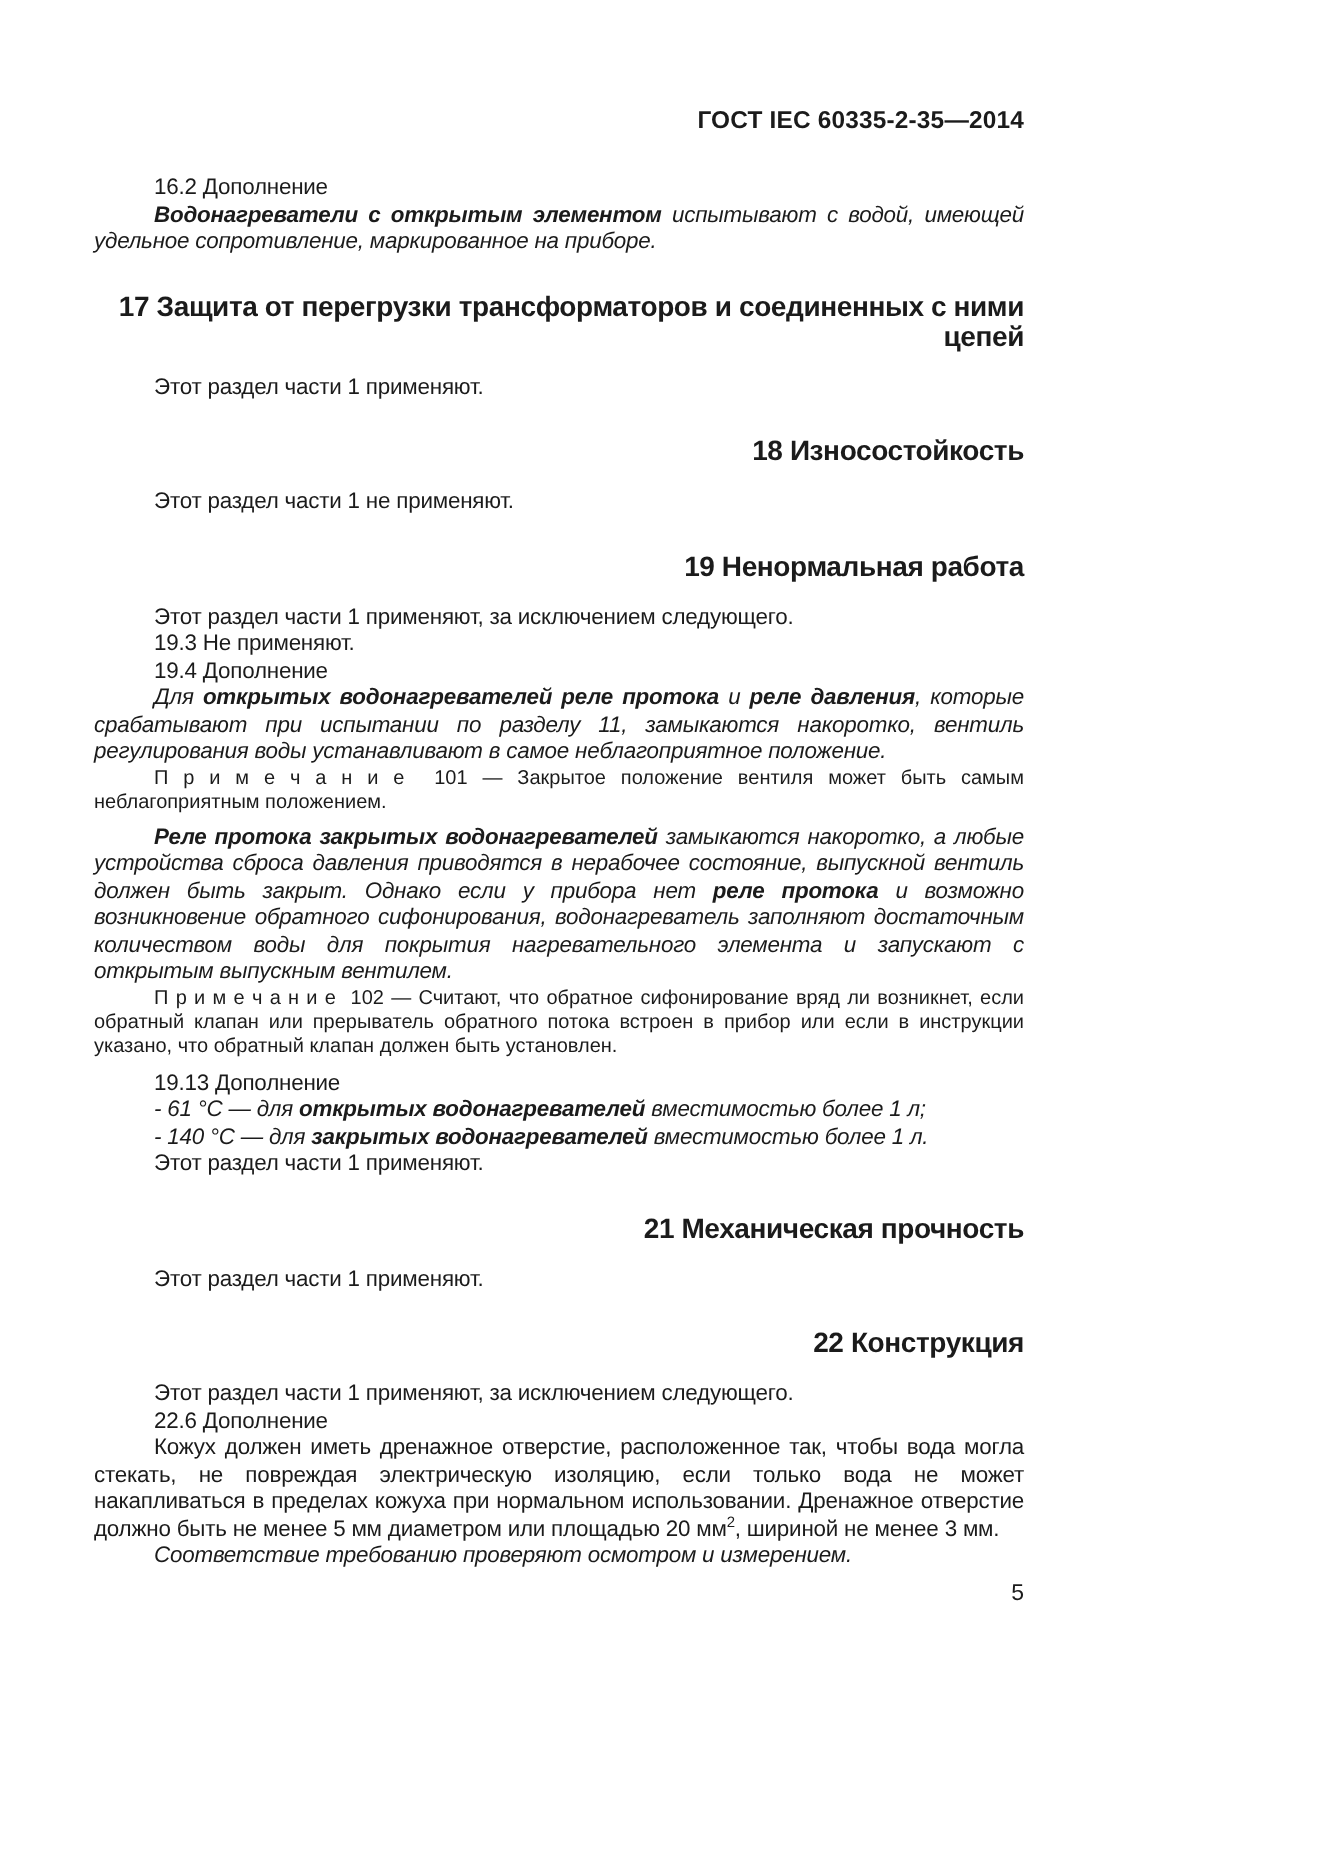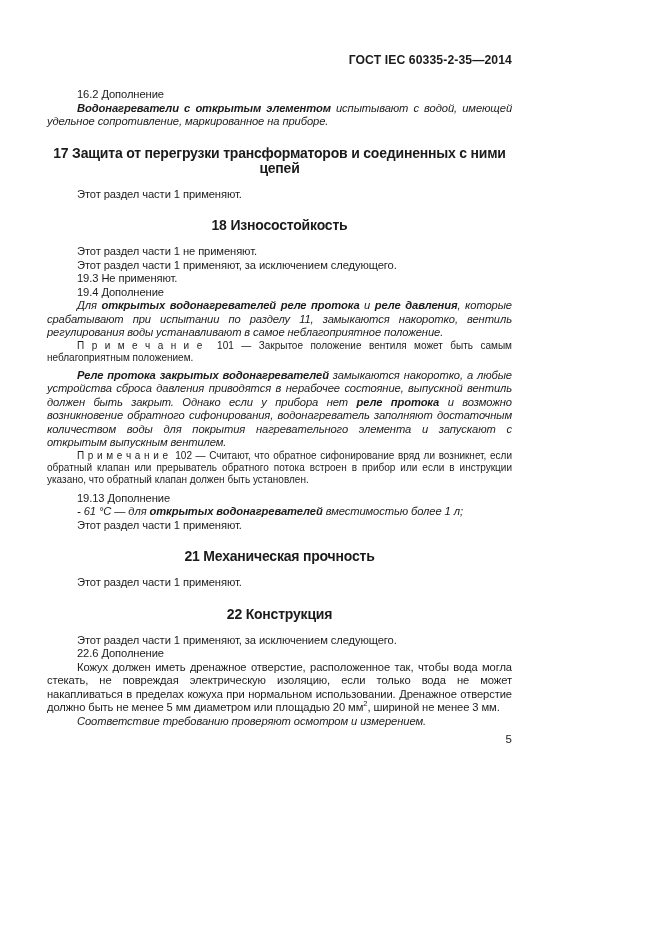--- a/index.html
+++ b/index.html
@@ -31,21 +31,21 @@
     text-align: justify;
     margin: 0;
   }
   h2.heading {
     font-size: 14px;
     line-height: 15px;
     letter-spacing: -0.2px;
     font-weight: bold;
     margin: 17px 0 12px 0;
     text-indent: 0;
-    text-align: center;
+    text-align: right;
   }
   p.note {
     font-size: 10px;
     line-height: 12.2px;
     letter-spacing: 0;
     text-indent: 30px;
     text-align: justify;
     margin: 0 0 5px 0;
   }
   .s-r { }
@@ -64,29 +64,31 @@
 <div class="page">
   <div class="doc-header">ГОСТ IEC 60335-2-35—2014</div>
 
   <main class="doc-body">
       <p class="blk para"><span class="s-r">16.2 Дополнение</span></p>
       <p class="blk para"><span class="s-bi">Водонагреватели с открытым элементом</span><span class="s-i"> испытывают с водой, имеющей удельное сопро­тивление, маркированное на приборе.</span></p>
       <h2 class="blk heading"><span class="s-r">17 Защита от перегрузки трансформаторов и соединенных с ними цепей</span></h2>
       <p class="blk para"><span class="s-r">Этот раздел части 1 применяют.</span></p>
       <h2 class="blk heading"><span class="s-r">18 Износостойкость</span></h2>
       <p class="blk para"><span class="s-r">Этот раздел части 1 не применяют.</span></p>
+      <h2 class="blk heading"><span class="s-r">19 Ненормальная работа</span></h2>
       <p class="blk para"><span class="s-r">Этот раздел части 1 применяют, за исключением следующего.</span></p>
       <p class="blk para"><span class="s-r">19.3 Не применяют.</span></p>
       <p class="blk para"><span class="s-r">19.4 Дополнение</span></p>
       <p class="blk para"><span class="s-i">Для </span><span class="s-bi">открытых водонагревателей реле протока</span><span class="s-i"> и </span><span class="s-bi">реле давления</span><span class="s-i">, которые срабатывают при испытании по разделу 11, замыкаются накоротко, вентиль регулирования воды устанавливают в самое неблагоприятное положение.</span></p>
       <p class="blk note"><span class="s-r">П р и м е ч а н и е&nbsp; 101 — Закрытое положение вентиля может быть самым неблагоприятным положением.</span></p>
       <p class="blk para"><span class="s-bi">Реле протока закрытых водонагревателей</span><span class="s-i"> замыкаются накоротко, а любые устройства сброса давления приводятся в нерабочее состояние, выпускной вентиль должен быть закрыт. Од­нако если у прибора нет </span><span class="s-bi">реле протока</span><span class="s-i"> и возможно возникновение обратного сифонирования, водо­нагреватель заполняют достаточным количеством воды для покрытия нагревательного элемен­та и запускают с открытым выпускным вентилем.</span></p>
       <p class="blk note"><span class="s-r">П р и м е ч а н и е&nbsp; 102 — Считают, что обратное сифонирование вряд ли возникнет, если обратный клапан или прерыватель обратного потока встроен в прибор или если в инструкции указано, что обратный клапан должен быть установлен.</span></p>
       <p class="blk para"><span class="s-r">19.13 Дополнение</span></p>
       <p class="blk para"><span class="s-i">- 61 °С — для </span><span class="s-bi">открытых водонагревателей</span><span class="s-i"> вместимостью более 1 л;</span></p>
+      <p class="blk para"><span class="s-i">- 140 °С — для </span><span class="s-bi">закрытых водонагревателей</span><span class="s-i"> вместимостью более 1 л.</span></p>
       <p class="blk para"><span class="s-r">Этот раздел части 1 применяют.</span></p>
       <h2 class="blk heading"><span class="s-r">21 Механическая прочность</span></h2>
       <p class="blk para"><span class="s-r">Этот раздел части 1 применяют.</span></p>
       <h2 class="blk heading"><span class="s-r">22 Конструкция</span></h2>
       <p class="blk para"><span class="s-r">Этот раздел части 1 применяют, за исключением следующего.</span></p>
       <p class="blk para"><span class="s-r">22.6 Дополнение</span></p>
       <p class="blk para"><span class="s-r">Кожух должен иметь дренажное отверстие, расположенное так, чтобы вода могла стекать, не по­вреждая электрическую изоляцию, если только вода не может накапливаться в пределах кожуха при нормальном использовании. Дренажное отверстие должно быть не менее 5 мм диаметром или площа­дью 20 мм</span><span class="s-sup">2</span><span class="s-r">, шириной не менее 3 мм.</span></p>
       <p class="blk para"><span class="s-i">Соответствие требованию проверяют осмотром и измерением.</span></p>
     </main>
 

